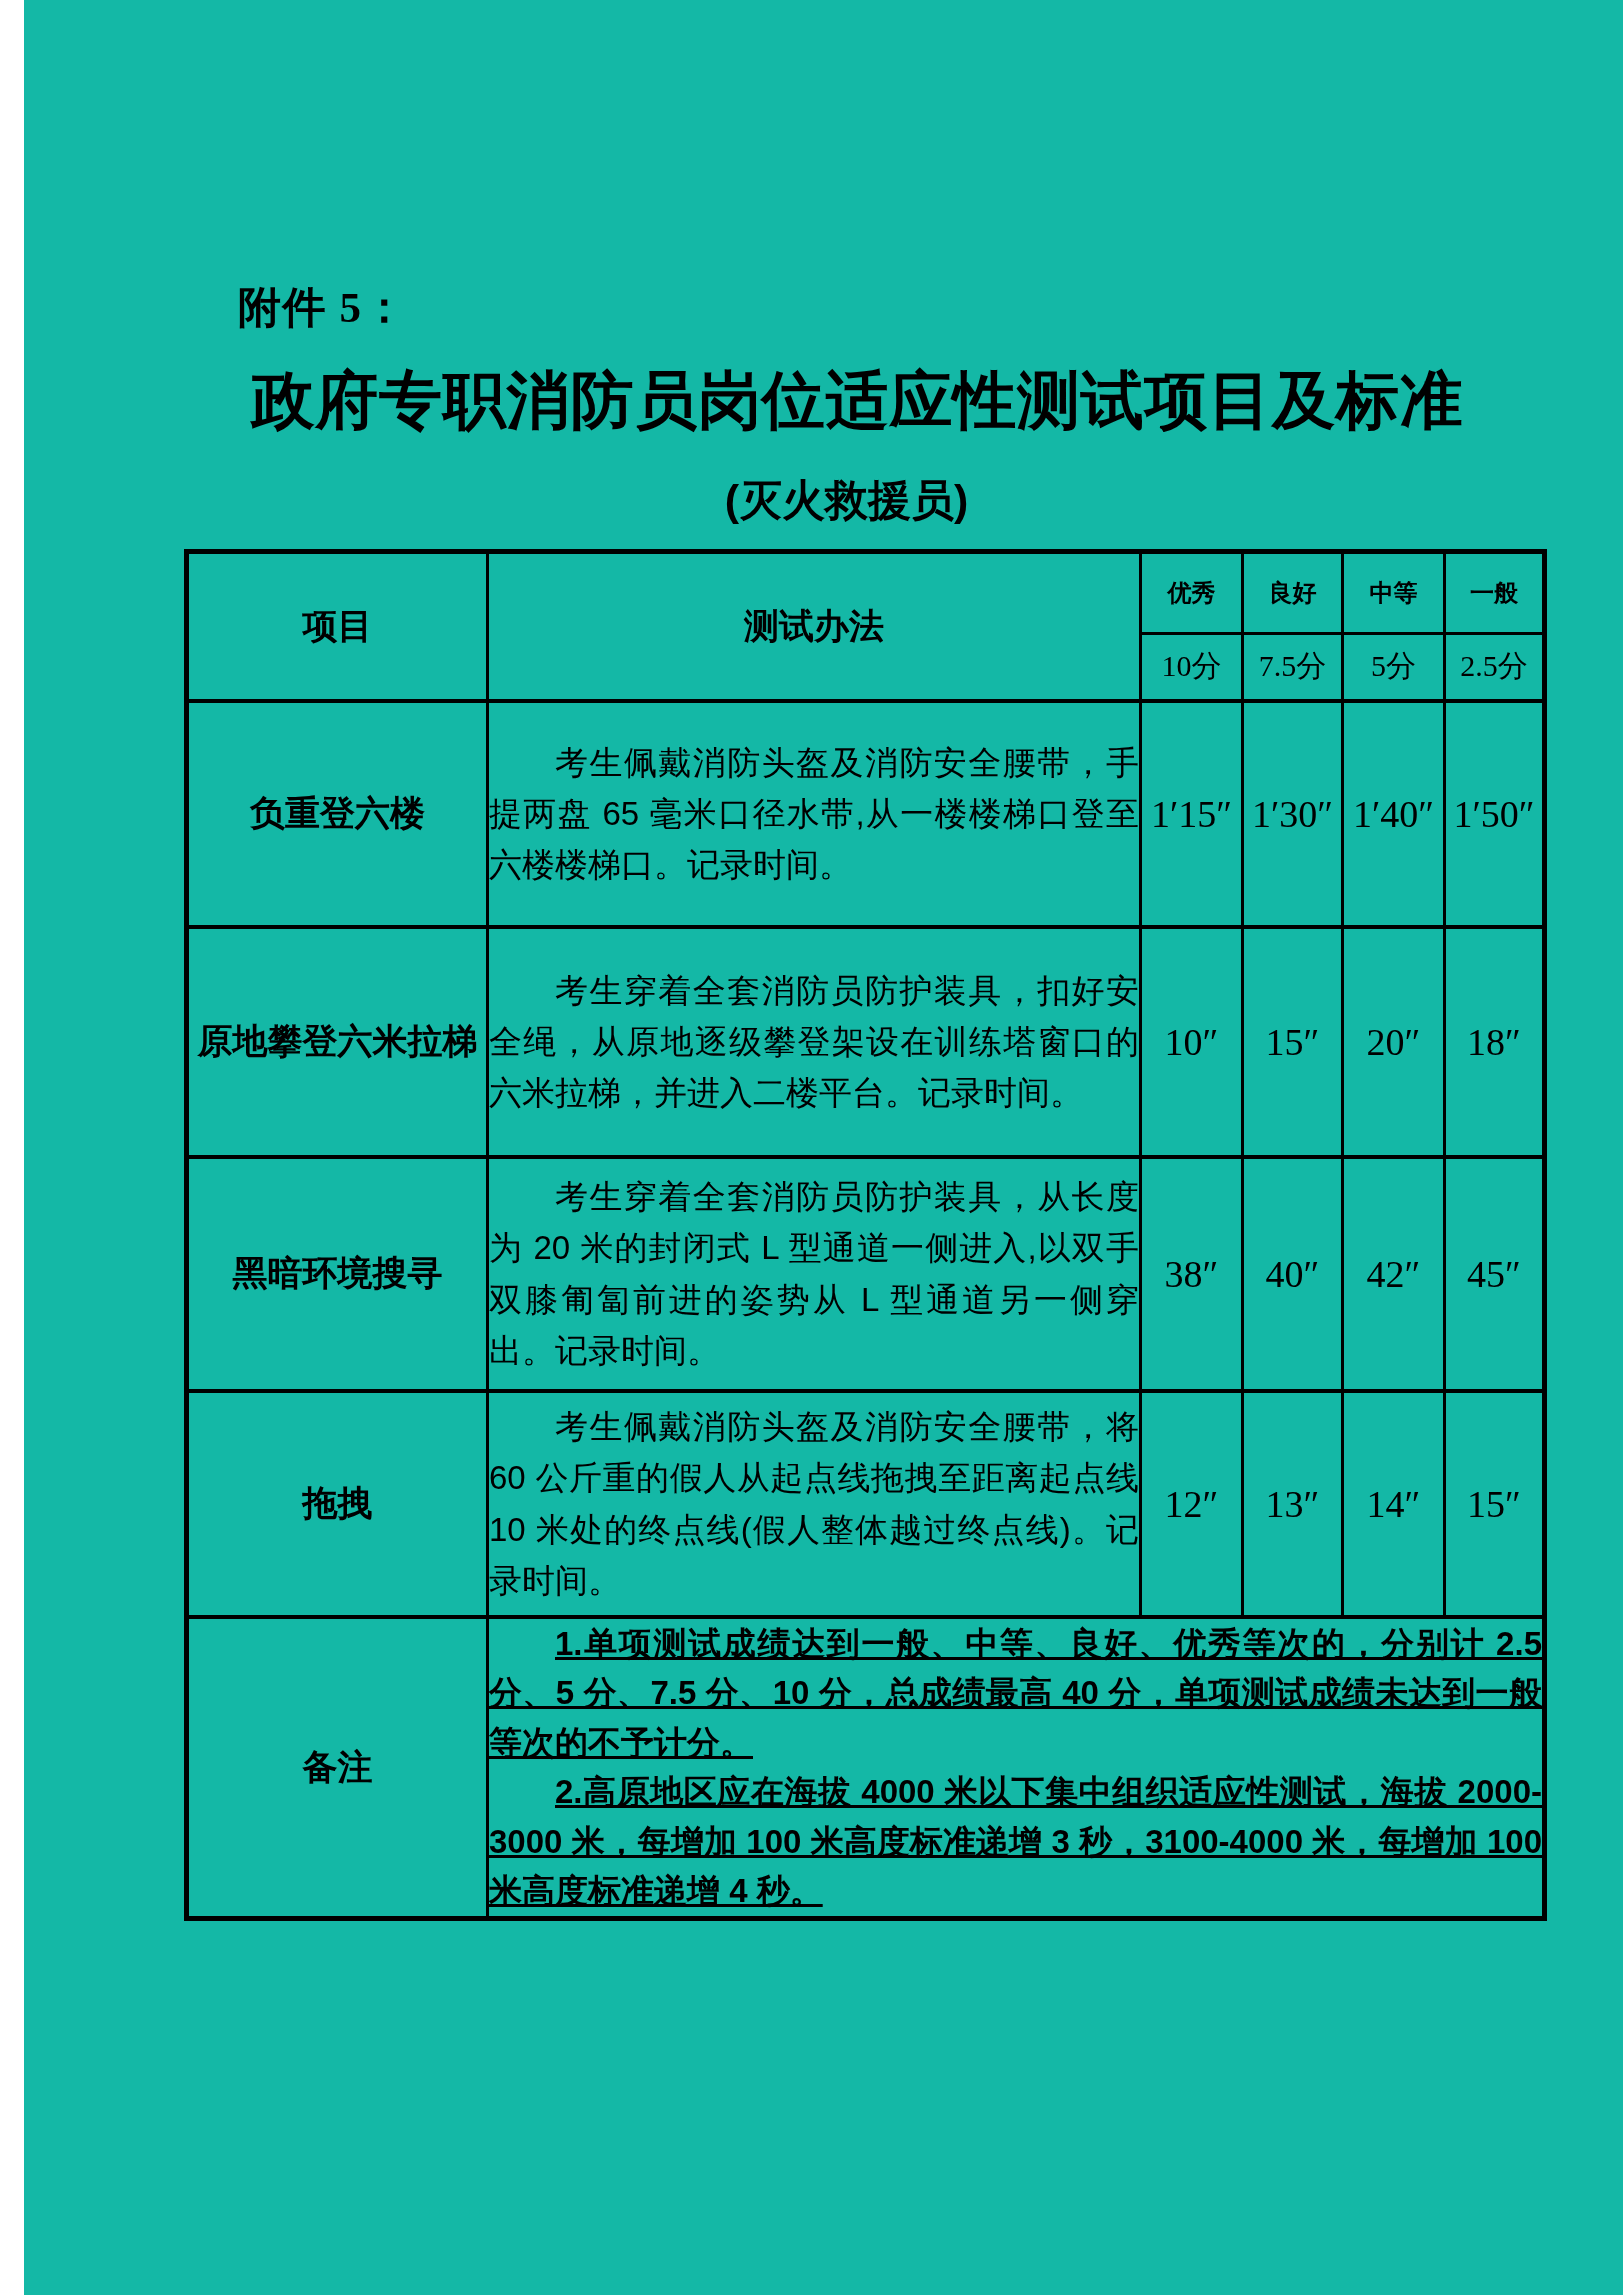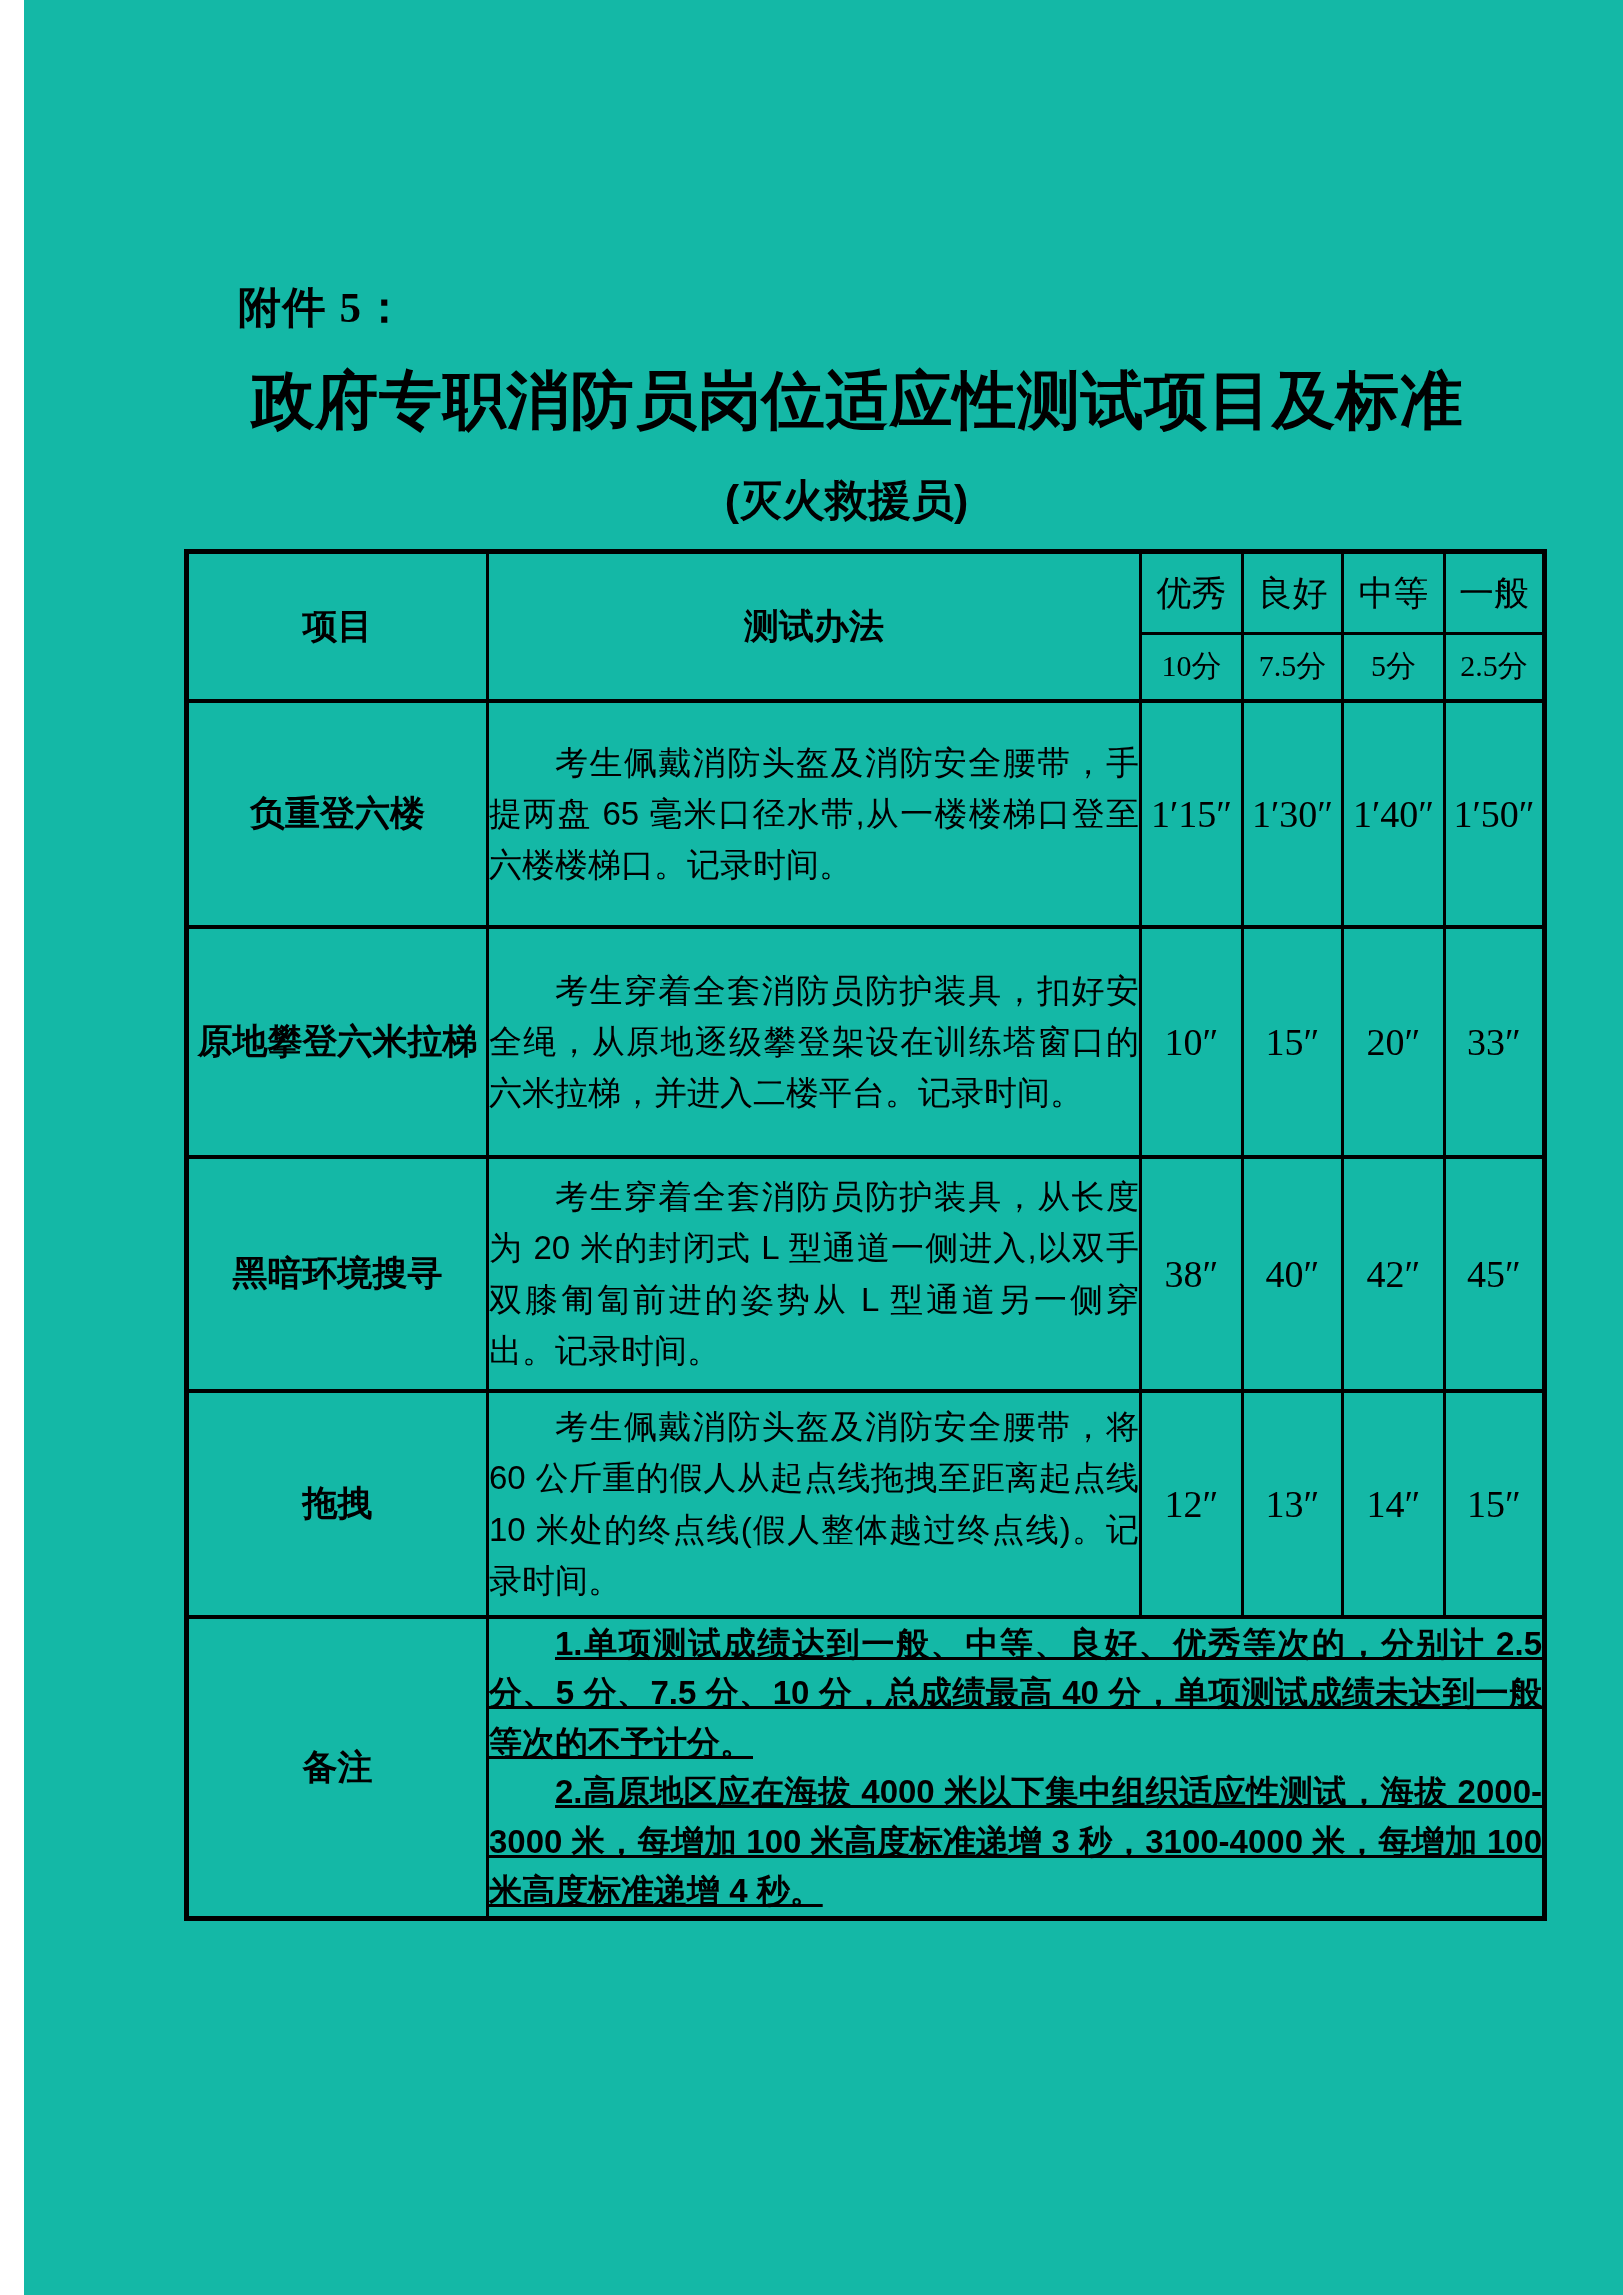--- a/index.html
+++ b/index.html
@@ -71,22 +71,22 @@
   }
   
   th.grade-label {
     border-bottom-width: 2.4px;
   }
   th.hdr-cell {
     font-size: 35px;
     font-weight: bold;
   }
   th.grade-label {
-    font-size: 35px;
-    font-weight: normal;
+    font-size: 24px;
+    font-weight: bold;
   }
   th.grade-score {
     font-family: "Liberation Serif", "DejaVu Serif", "Liberation Sans", serif;
     font-size: 30px;
     font-weight: normal;
   }
   td.item-cell {
     font-size: 35px;
     font-weight: bold;
     padding: 0 3.2px;
@@ -168,21 +168,21 @@
       </tr>
 
       <tr class="heavy" style="height:230px">
         <td class="item-cell">原地攀登六米拉梯</td>
         <td class="method-cell">
           <p>考生穿着全套消防员防护装具，扣好安全绳，从原地逐级攀登架设在训练塔窗口的六米拉梯，并进入二楼平台。记录时间。</p>
         </td>
         <td class="score-cell">10″</td>
         <td class="score-cell">15″</td>
         <td class="score-cell">20″</td>
-        <td class="score-cell">33″</td>
+        <td class="score-cell">18″</td>
       </tr>
 
       <tr class="heavy" style="height:234px">
         <td class="item-cell">黑暗环境搜寻</td>
         <td class="method-cell">
           <p>考生穿着全套消防员防护装具，从长度为 20 米的封闭式 L 型通道一侧进入,以双手双膝匍匐前进的姿势从 L 型通道另一侧穿出。记录时间。</p>
         </td>
         <td class="score-cell">38″</td>
         <td class="score-cell">40″</td>
         <td class="score-cell">42″</td>

